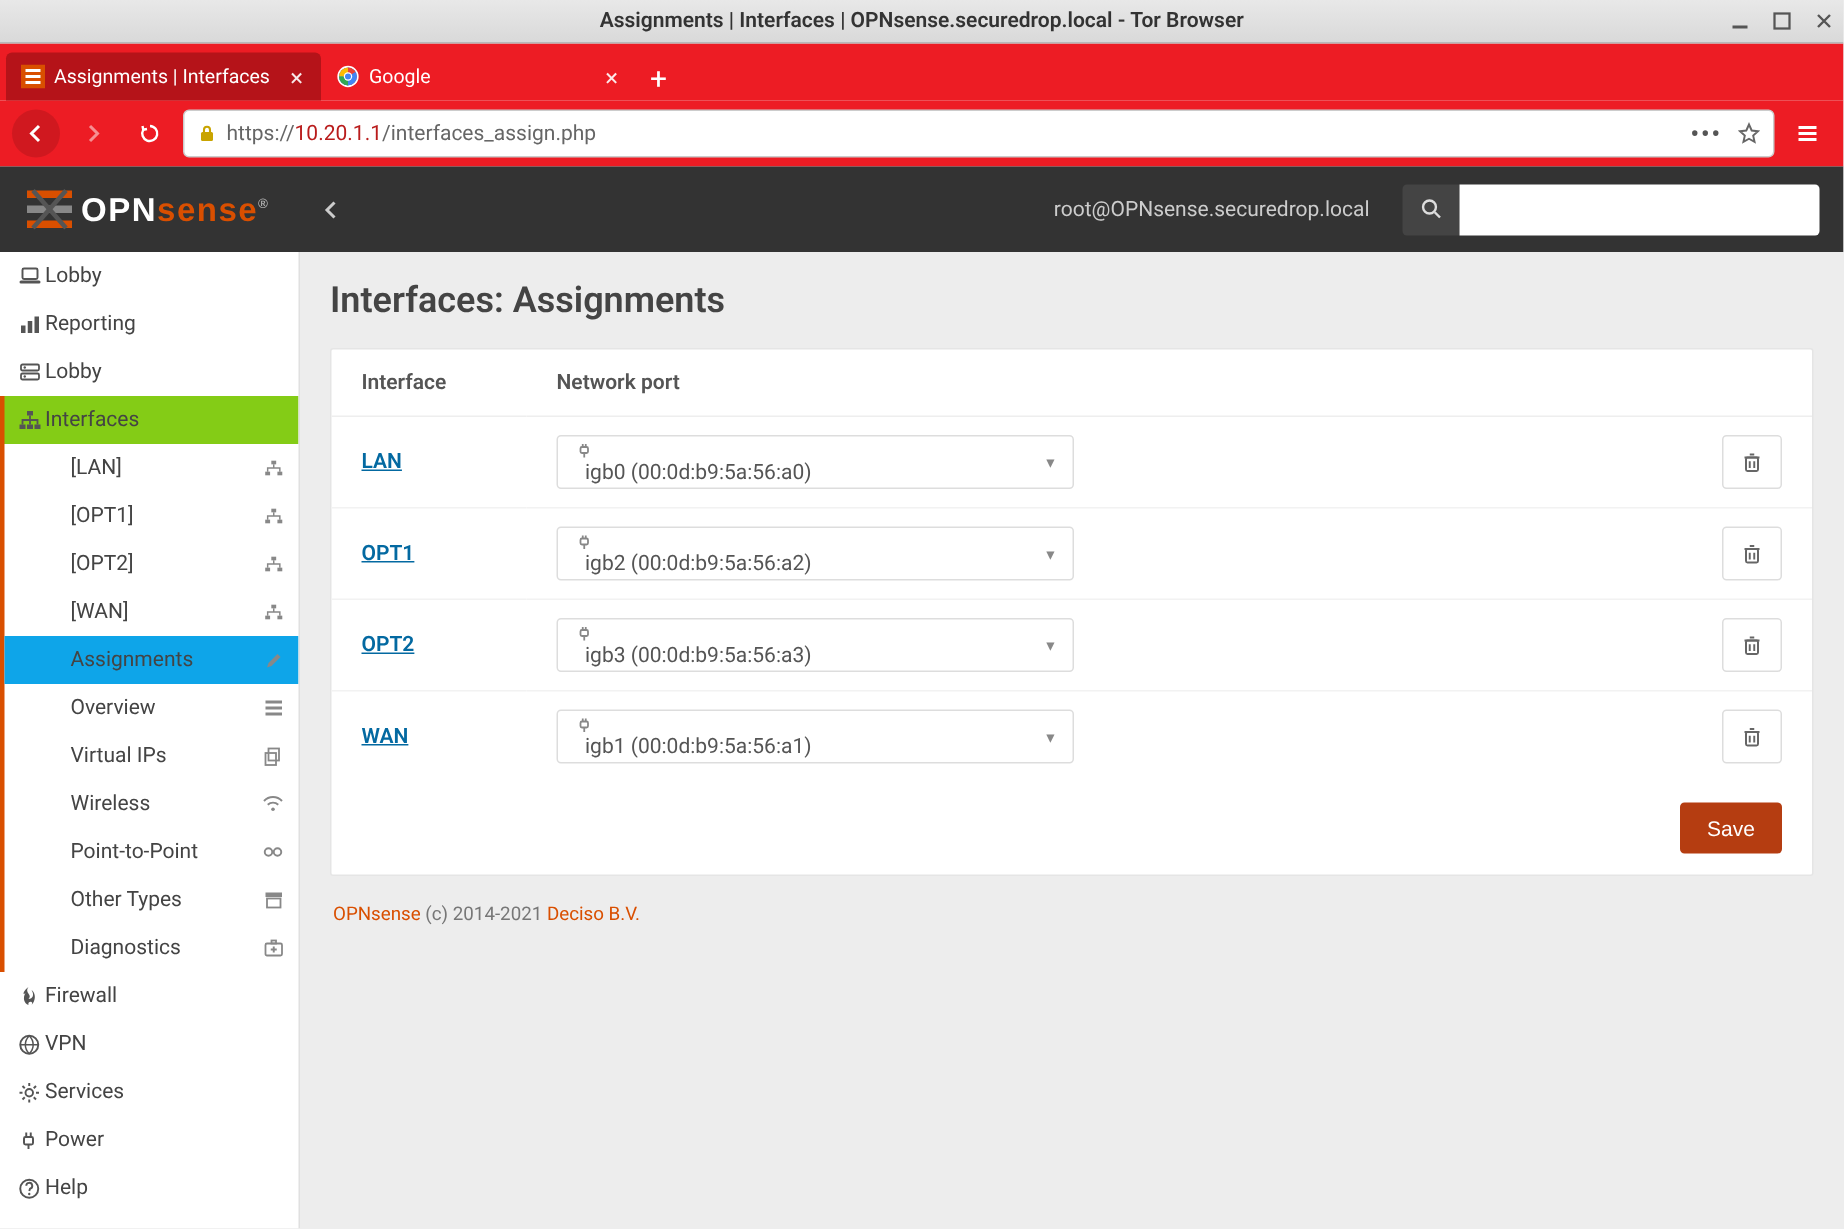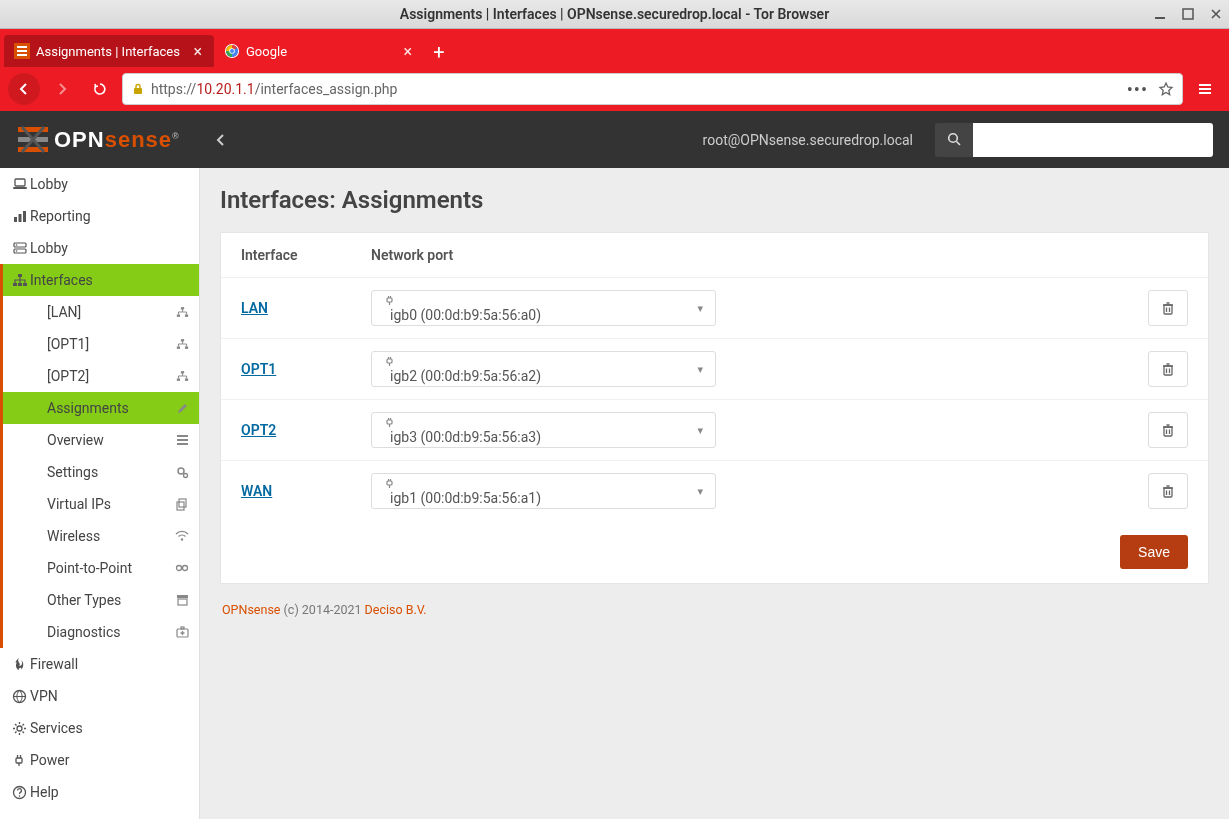--- a/index.html
+++ b/index.html
@@ -155,21 +155,21 @@
   .nav-item.expanded { background: #84cc16; border-left: 3px solid #d94f00; padding-left: 9px; }
   .nav-sub {
     border-left: 3px solid #d94f00;
   }
   .nav-sub-item {
     padding-left: 44px;
     padding-right: 10px;
     justify-content: space-between;
   }
   .nav-sub-item .sub-icon { color:#999; font-size: 13px; }
-  .nav-sub-item.active { background: #84cc16; align-items: center; }
+  .nav-sub-item.active { background: #0ea5e9; align-items: center; }
 
   
   h1.page-title { font-size: 24px; font-weight: 600; color:#444; margin-bottom: 18px; }
   .panel {
     background:#fff; border:1px solid #e5e5e5; border-radius: 2px;
     margin-bottom: 14px;
   }
   table.assign-table { width:100%; border-collapse: collapse; }
   table.assign-table th {
     text-align: left; font-weight:600; color:#555; font-size:14px;
@@ -424,44 +424,46 @@
         <span>[OPT2]</span>
         <span class="sub-icon">
             <svg width="13" height="12" viewBox="0 0 16 14">
               <rect x="6" y="1" width="4" height="3" fill="#888"></rect>
               <rect x="1" y="10" width="4" height="3" fill="#888"></rect>
               <rect x="11" y="10" width="4" height="3" fill="#888"></rect>
               <path d="M8 4 V7 M8 7 H3 V10 M8 7 H13 V10" stroke="#888" stroke-width="1.2" fill="none"></path>
             </svg>
           </span>
       </div>
+      <div class="nav-sub-item">
+        <span>[WAN]</span>
+        <span class="sub-icon">
+            <svg width="13" height="12" viewBox="0 0 16 14">
+              <rect x="6" y="1" width="4" height="3" fill="#888"></rect>
+              <rect x="1" y="10" width="4" height="3" fill="#888"></rect>
+              <rect x="11" y="10" width="4" height="3" fill="#888"></rect>
+              <path d="M8 4 V7 M8 7 H3 V10 M8 7 H13 V10" stroke="#888" stroke-width="1.2" fill="none"></path>
+            </svg>
+          </span>
+      </div>
       <div class="nav-sub-item active">
         <span>Assignments</span>
         <span class="sub-icon">
             <svg width="13" height="13" viewBox="0 0 13 13">
               <path d="M2 11 L3 8 L9 2 L11 4 L5 10 Z" fill="#888"></path>
             </svg>
           </span>
       </div>
       <div class="nav-sub-item">
         <span>Overview</span>
         <span class="sub-icon">
             <svg width="13" height="12" viewBox="0 0 13 12">
               <rect x="1" y="1" width="11" height="2" fill="#888"></rect>
               <rect x="1" y="5" width="11" height="2" fill="#888"></rect>
               <rect x="1" y="9" width="11" height="2" fill="#888"></rect>
-            </svg>
-          </span>
-      </div>
-      <div class="nav-sub-item">
-        <span>Settings</span>
-        <span class="sub-icon">
-            <svg width="13" height="13" viewBox="0 0 13 13">
-              <circle cx="5" cy="5" r="3" fill="none" stroke="#888" stroke-width="1.5"></circle>
-              <circle cx="9.5" cy="9.5" r="2" fill="none" stroke="#888" stroke-width="1.3"></circle>
             </svg>
           </span>
       </div>
       <div class="nav-sub-item">
         <span>Virtual IPs</span>
         <span class="sub-icon">
             <svg width="13" height="13" viewBox="0 0 13 13">
               <rect x="3" y="1" width="7" height="8" fill="none" stroke="#888" stroke-width="1.2"></rect>
               <rect x="1" y="4" width="7" height="8" fill="none" stroke="#888" stroke-width="1.2"></rect>
             </svg>

